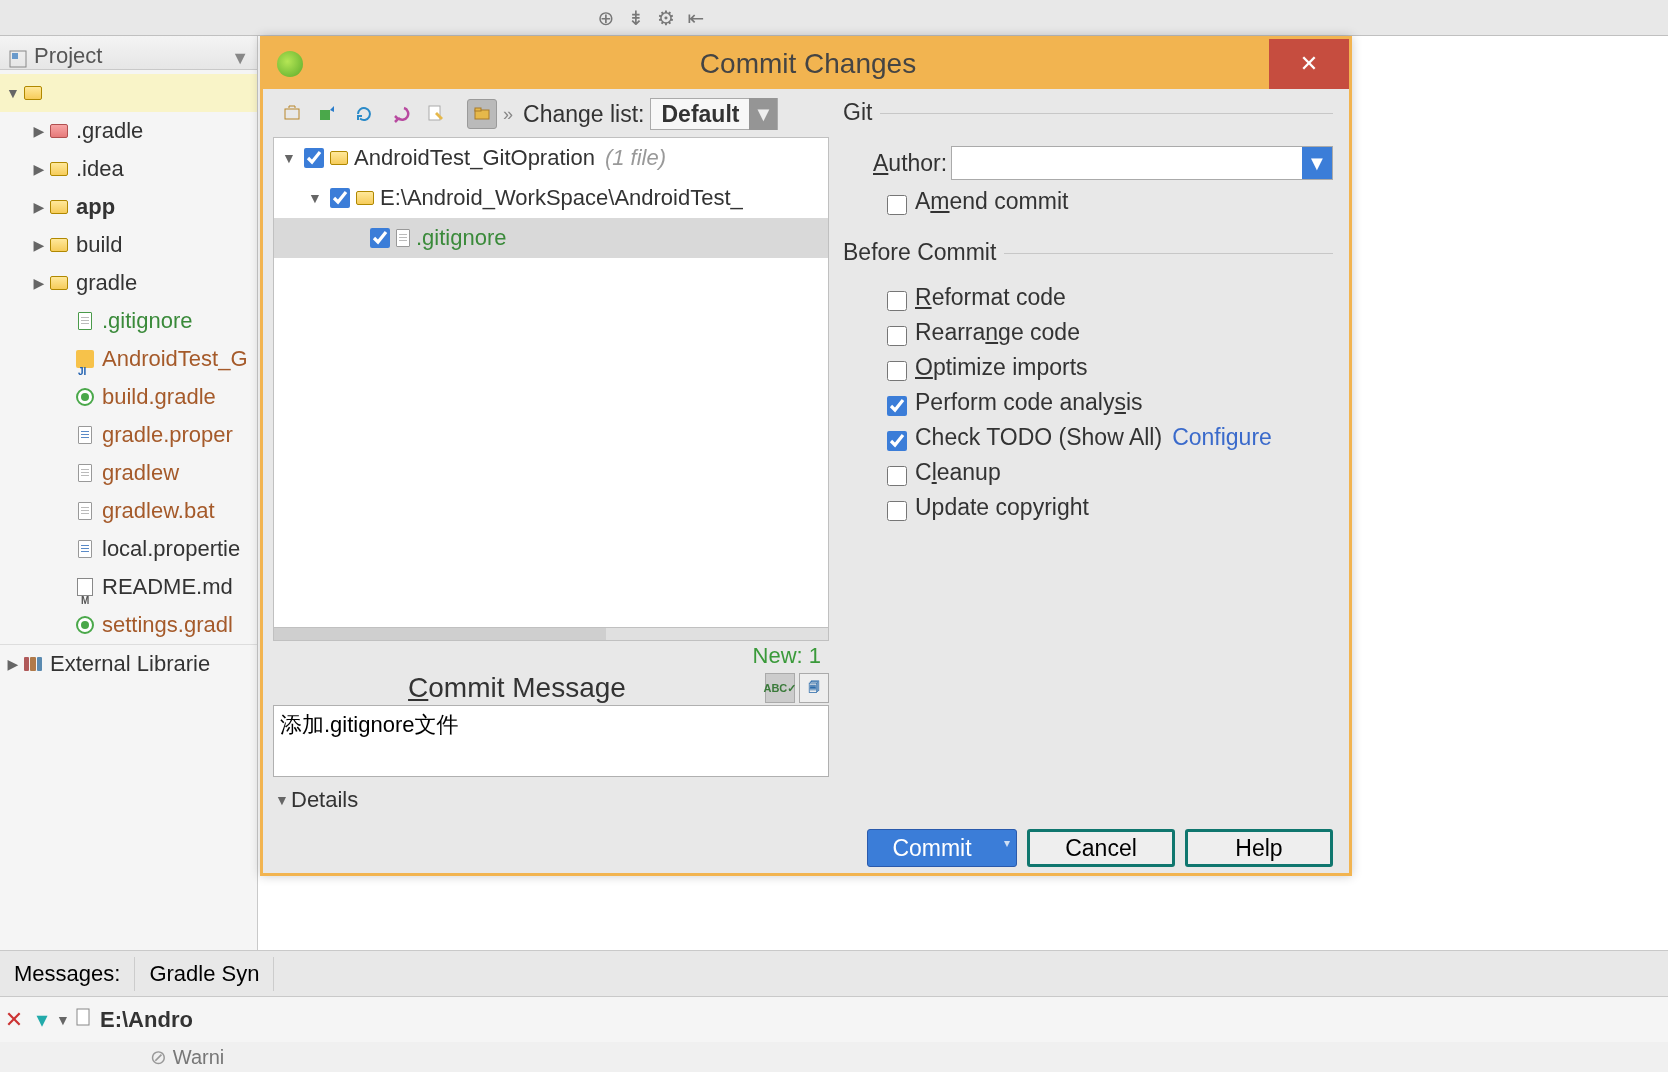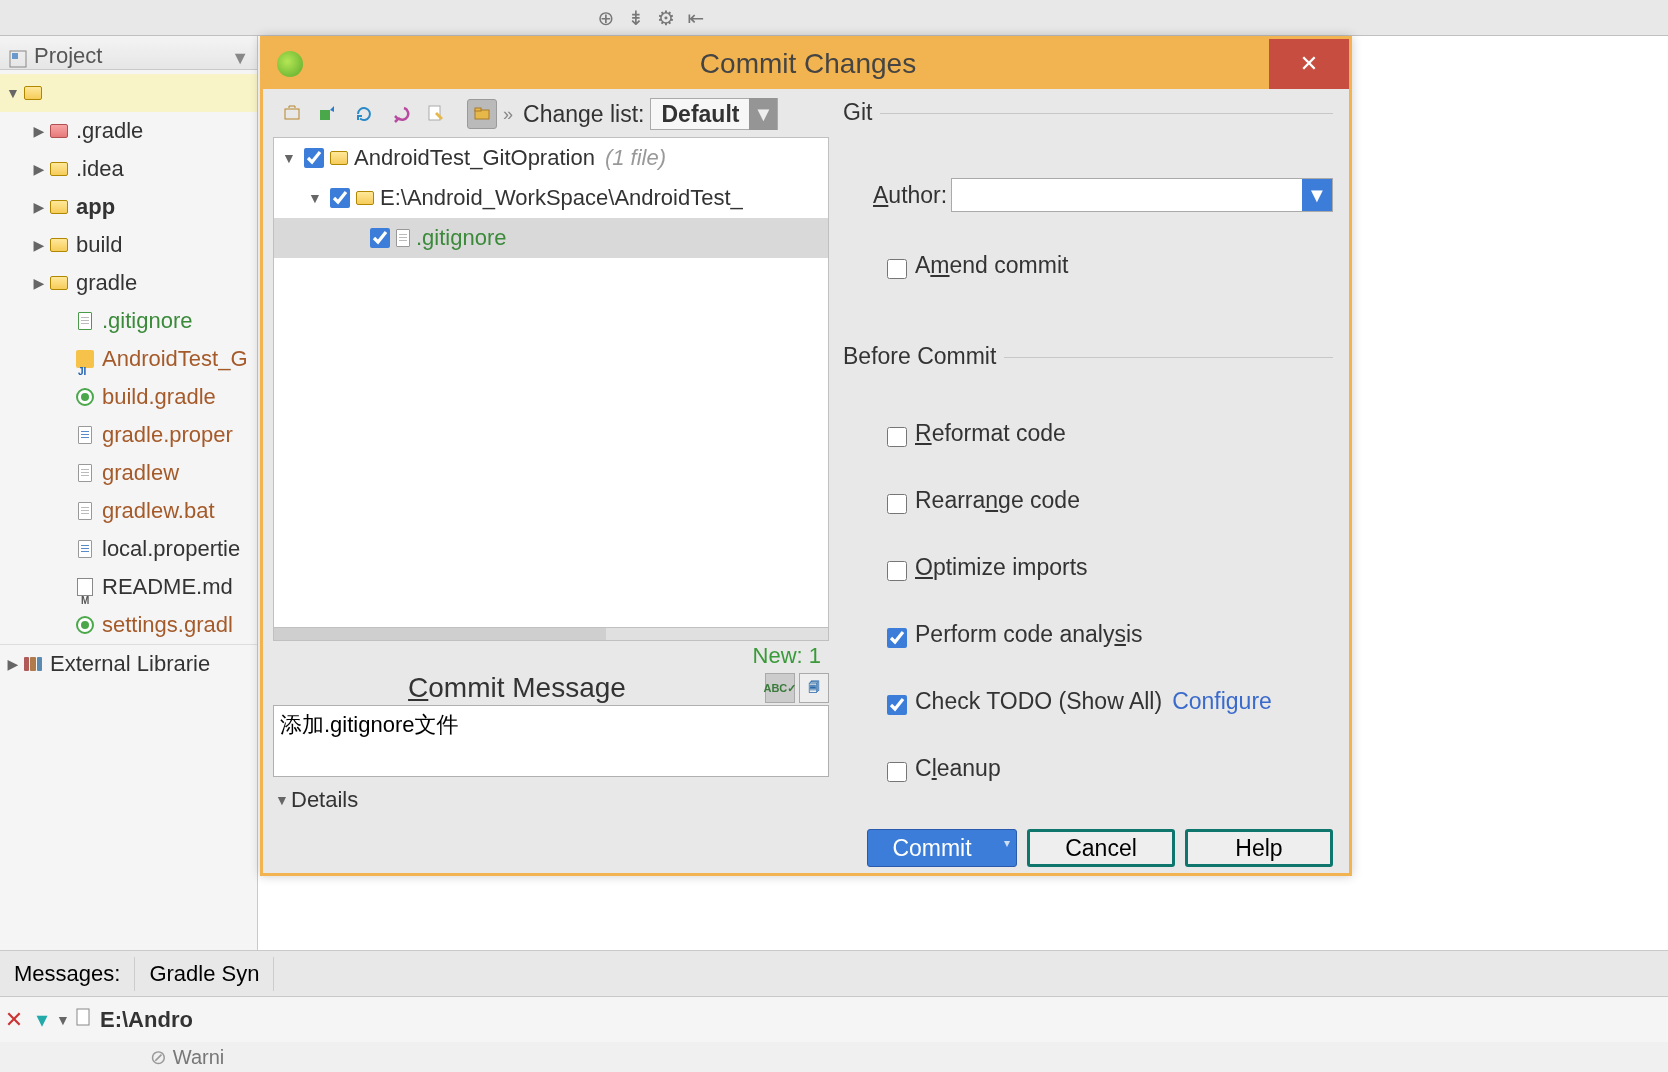--- a/index.html
+++ b/index.html
@@ -59,21 +59,21 @@
 .lib-ic span:nth-child(3) { background: #5a8ab0; }
 
 
 .dialog { position: absolute; left: 260px; top: 36px; width: 1092px; height: 840px; border: 3px solid #f2b450; background: #e8e8e8; box-shadow: 0 0 10px rgba(0,0,0,.2); display: flex; flex-direction: column; }
 .dlg-title { height: 50px; background: #f2b450; display: flex; align-items: center; position: relative; }
 .dlg-title .app-icn { width: 26px; height: 26px; margin-left: 14px; border-radius: 50%; background: radial-gradient(circle at 40% 40%, #b5e655, #5aaa2a); }
 .dlg-title .ttl { position: absolute; left: 4px; right: 0; text-align: center; font-size: 28px; color: #444; }
 .dlg-title .close { margin-left: auto; width: 80px; height: 50px; background: #c64d3f; color: #fff; display: flex; align-items: center; justify-content: center; font-size: 22px; }
 .dlg-body { flex: 1; display: flex; padding: 6px 10px; gap: 8px; overflow: hidden; }
 .dlg-left { width: 556px; display: flex; flex-direction: column; min-width: 0; }
-.dlg-right { flex: 1; display: flex; flex-direction: column; padding: 4px 6px 0 6px; min-width: 0; gap: 32px; }
+.dlg-right { flex: 1; display: flex; flex-direction: column; padding: 4px 6px 0 6px; min-width: 0; }
 
 
 .lf-toolbar { height: 38px; display: flex; align-items: center; gap: 6px; padding-left: 4px; }
 .lf-toolbar .tbtn { width: 30px; height: 30px; display: inline-flex; align-items: center; justify-content: center; color: #666; border-radius: 3px; }
 .lf-toolbar .tbtn.active { background: #bababa; border: 1px solid #9a9a9a; }
 .lf-toolbar .sep { width: 4px; }
 .lf-toolbar .chev2 { font-size: 18px; color: #888; }
 .lf-toolbar .cl-lbl { font-size: 23px; margin-left: 4px; }
 .lf-toolbar .cl-sel { display: inline-flex; align-items: center; border: 1px solid #aaa; background: #f7f7f7; height: 32px; }
 .lf-toolbar .cl-sel .seltxt { padding: 0 10px; font-weight: bold; font-size: 23px; }

